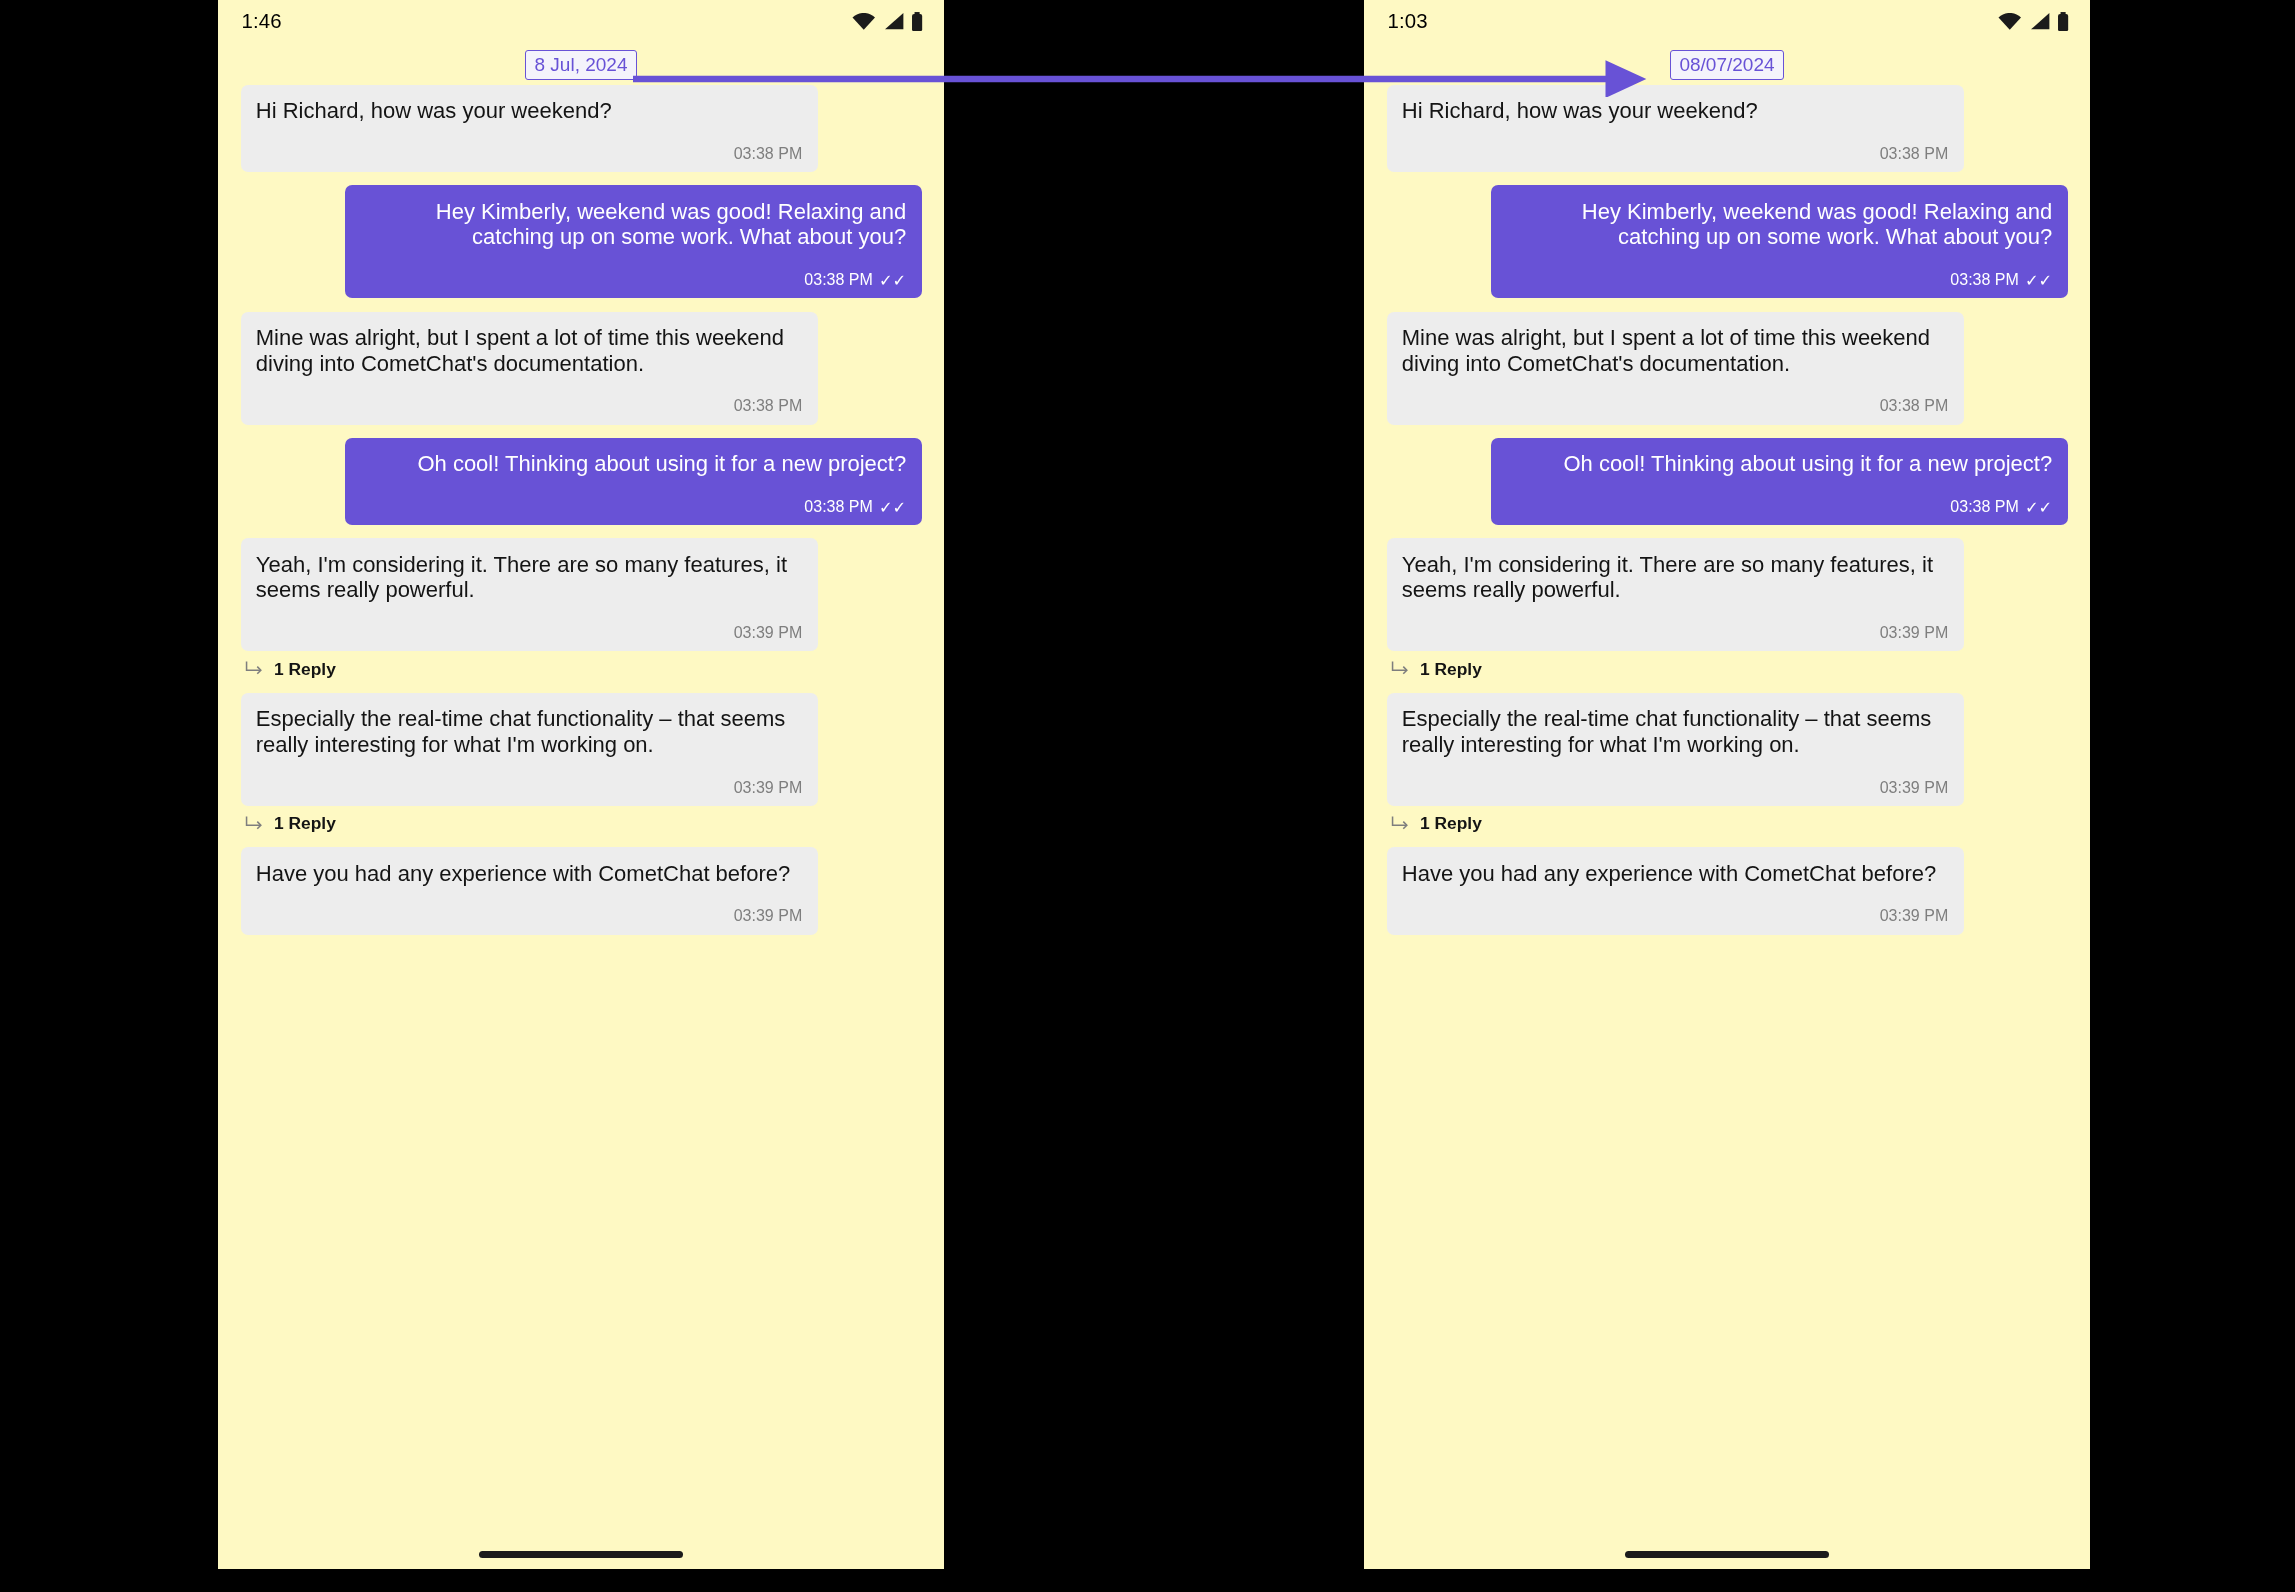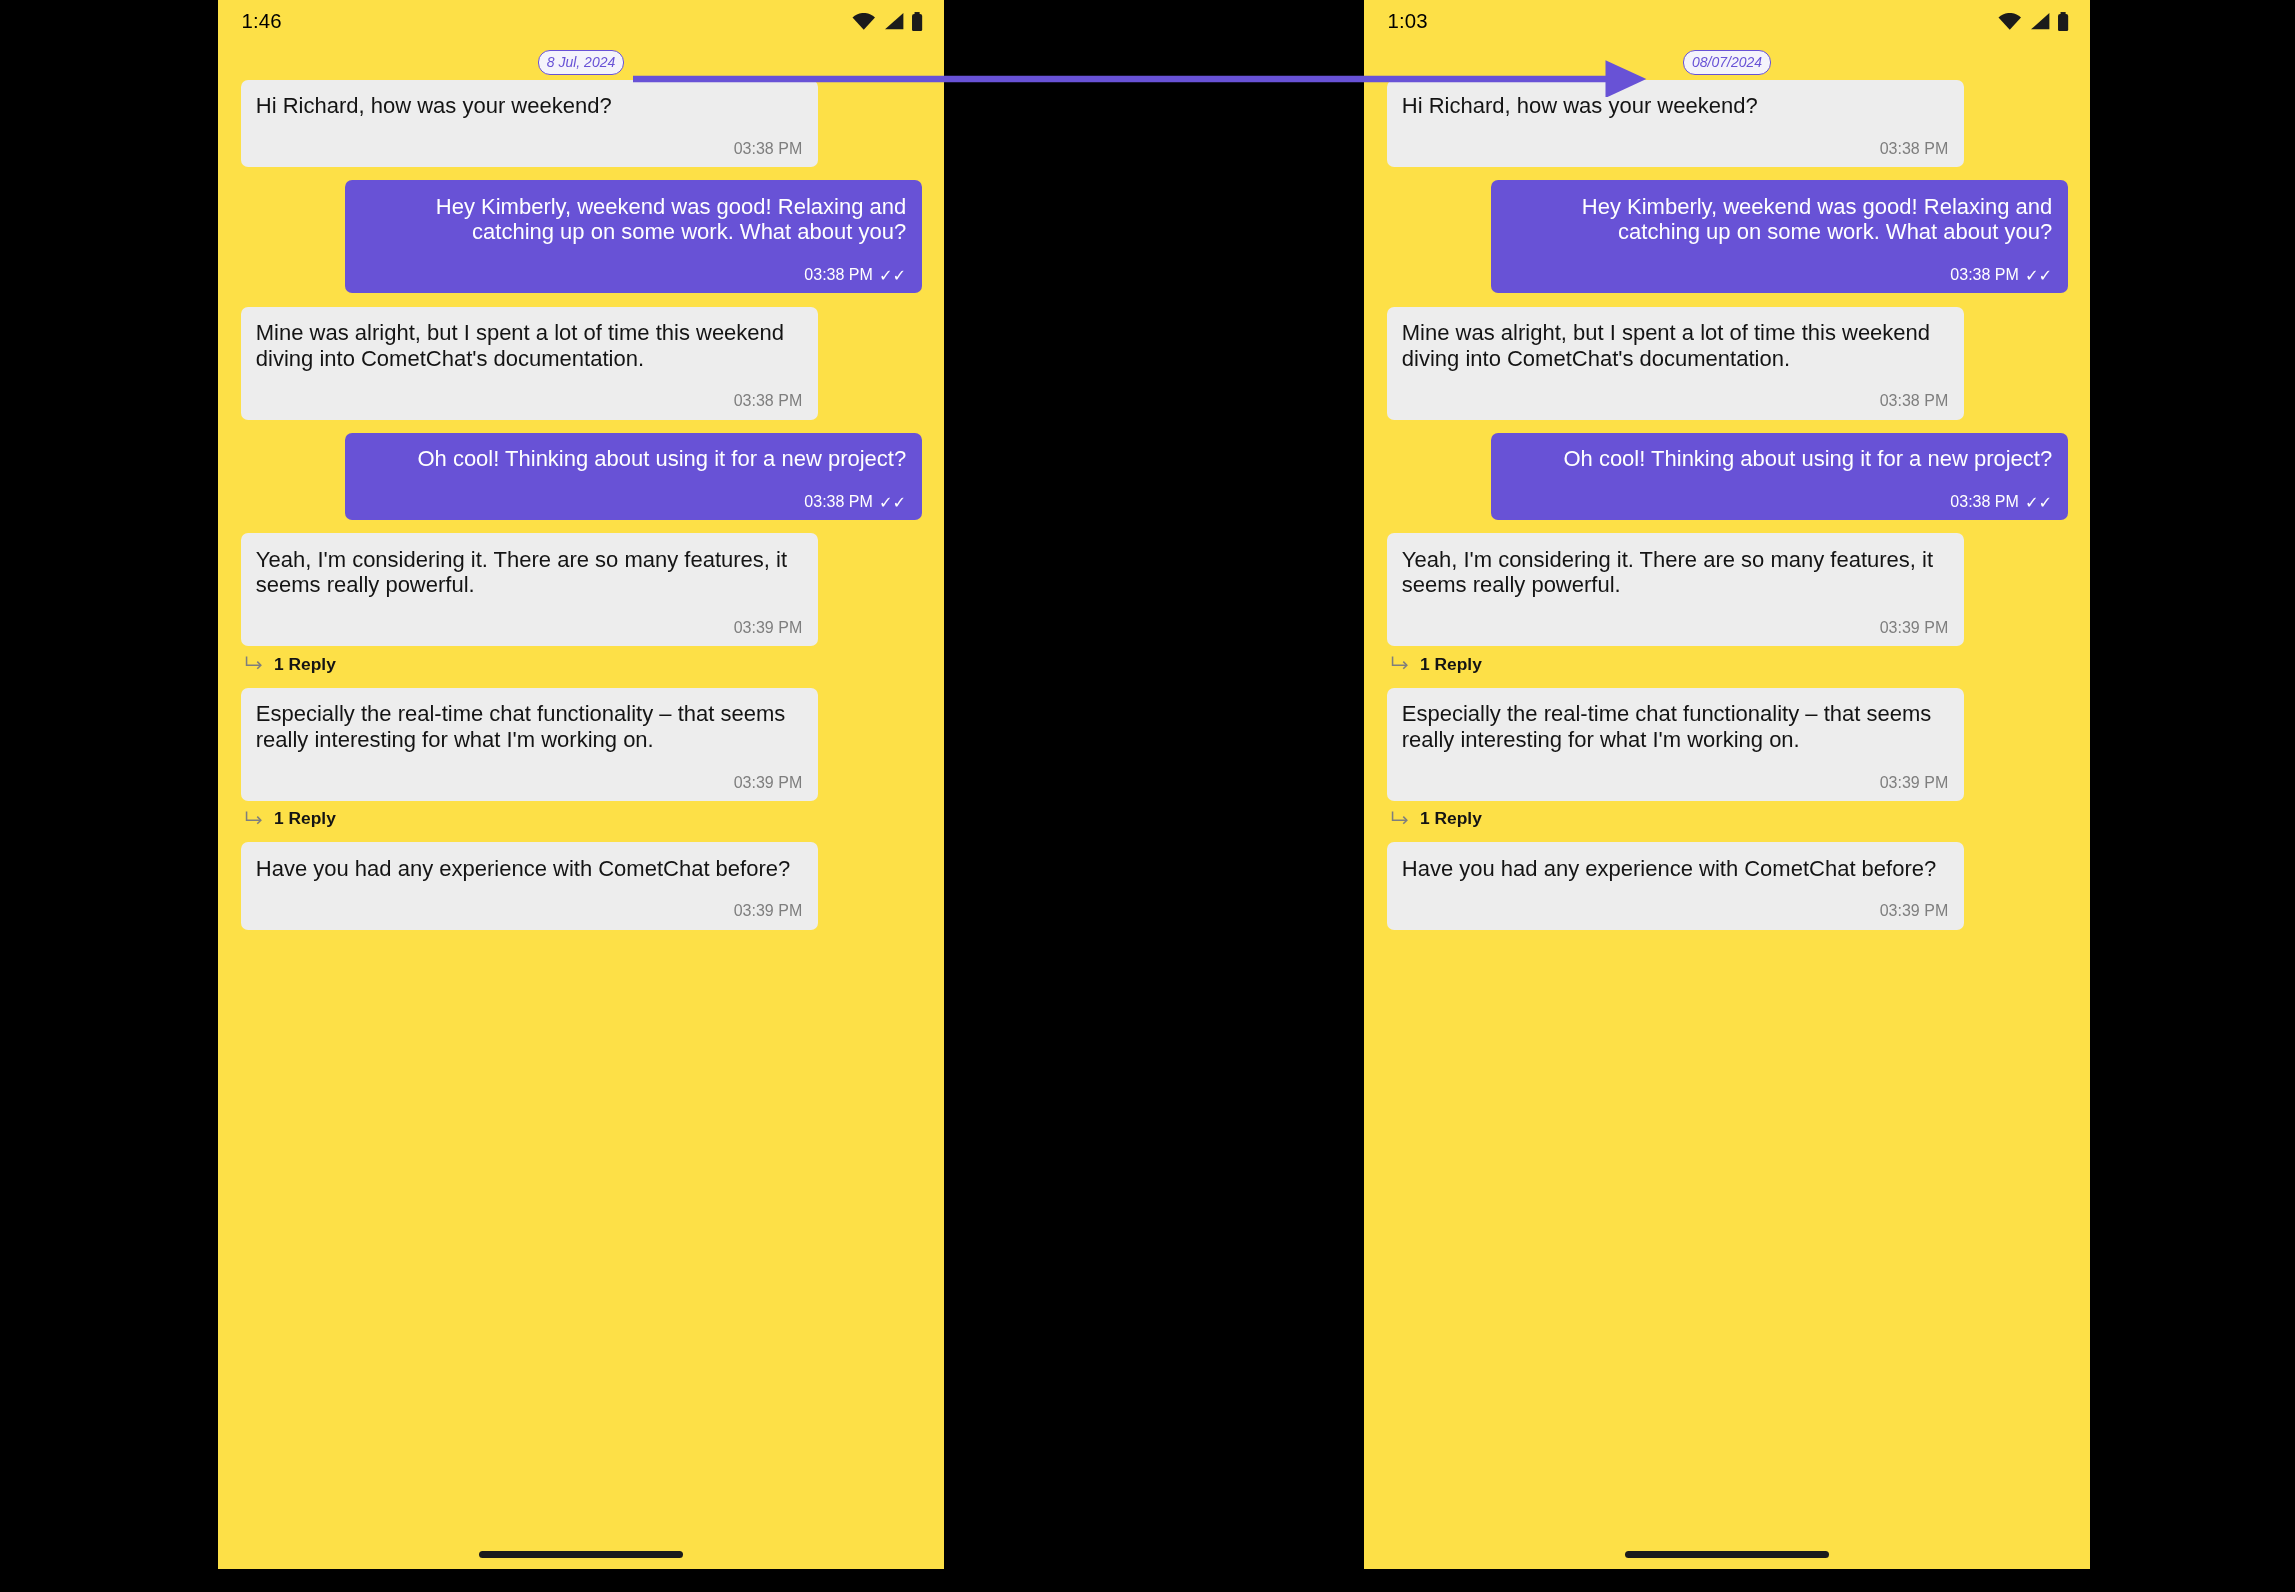--- a/index.html
+++ b/index.html
@@ -19,21 +19,21 @@
     position: absolute;
     inset: 0;
   }
 
   
   .phone {
     position: absolute;
     top: 0;
     width: 726px;
     height: 1569px;
-    background: #fde047;
+    background: #fef9c3;
     overflow: hidden;
   }
   .phone-left  { left: 218px; }
   .phone-right { left: 1364px; }
 
   
   .status-bar {
     height: 43px;
     display: flex;
     align-items: center;
@@ -55,27 +55,26 @@
 
   
   .date-row {
     display: flex;
     justify-content: center;
     padding-top: 7.1px;
     padding-bottom: 5.1px;
   }
   .date-chip {
     border: 1px solid #6852D6;
-    border-radius: 12px;
+    border-radius: 3px;
     padding: 4.1px 8.2px 4.6px 8.2px;
-    font-size: 14px;
+    font-size: 19px;
     color: #6852D6;
     background: #F4F3FB;
     line-height: 1;
-    font-style: italic;
   }
 
   
   .messages {
     padding: 0 22.5px 0 22.5px;
     box-sizing: border-box;
   }
   .msg-row {
     display: flex;
     margin-bottom: 13.3px;

